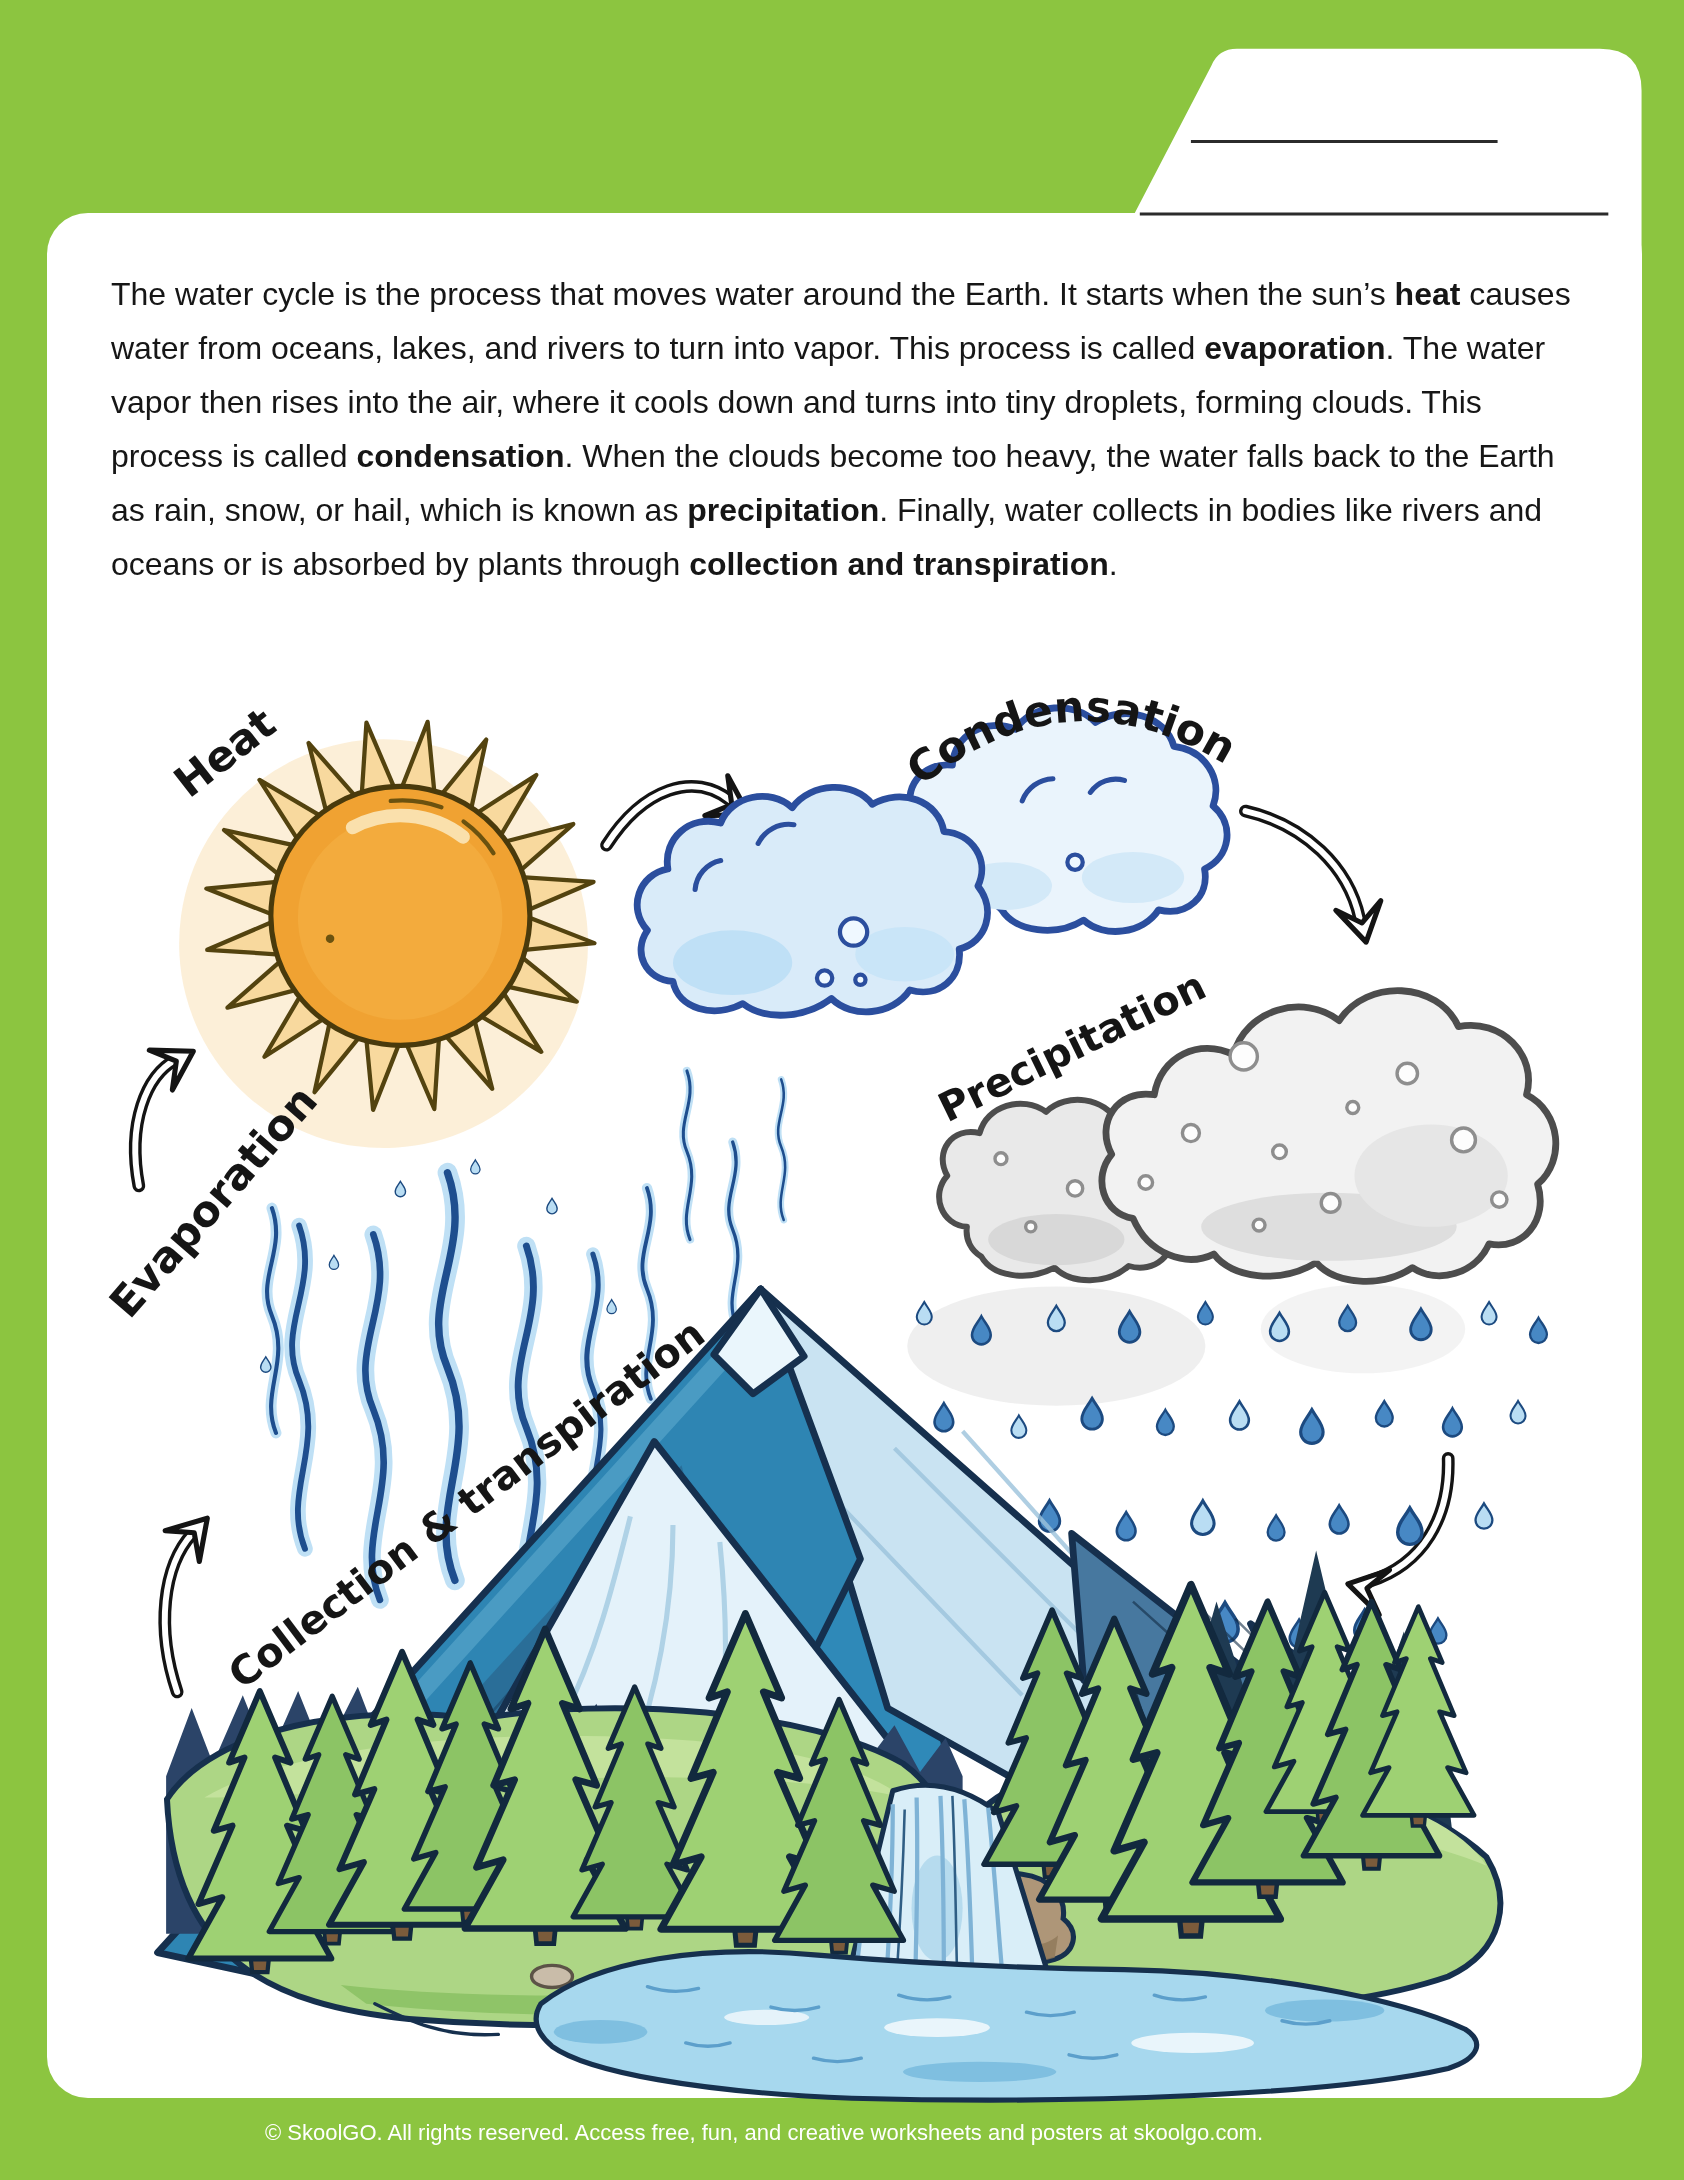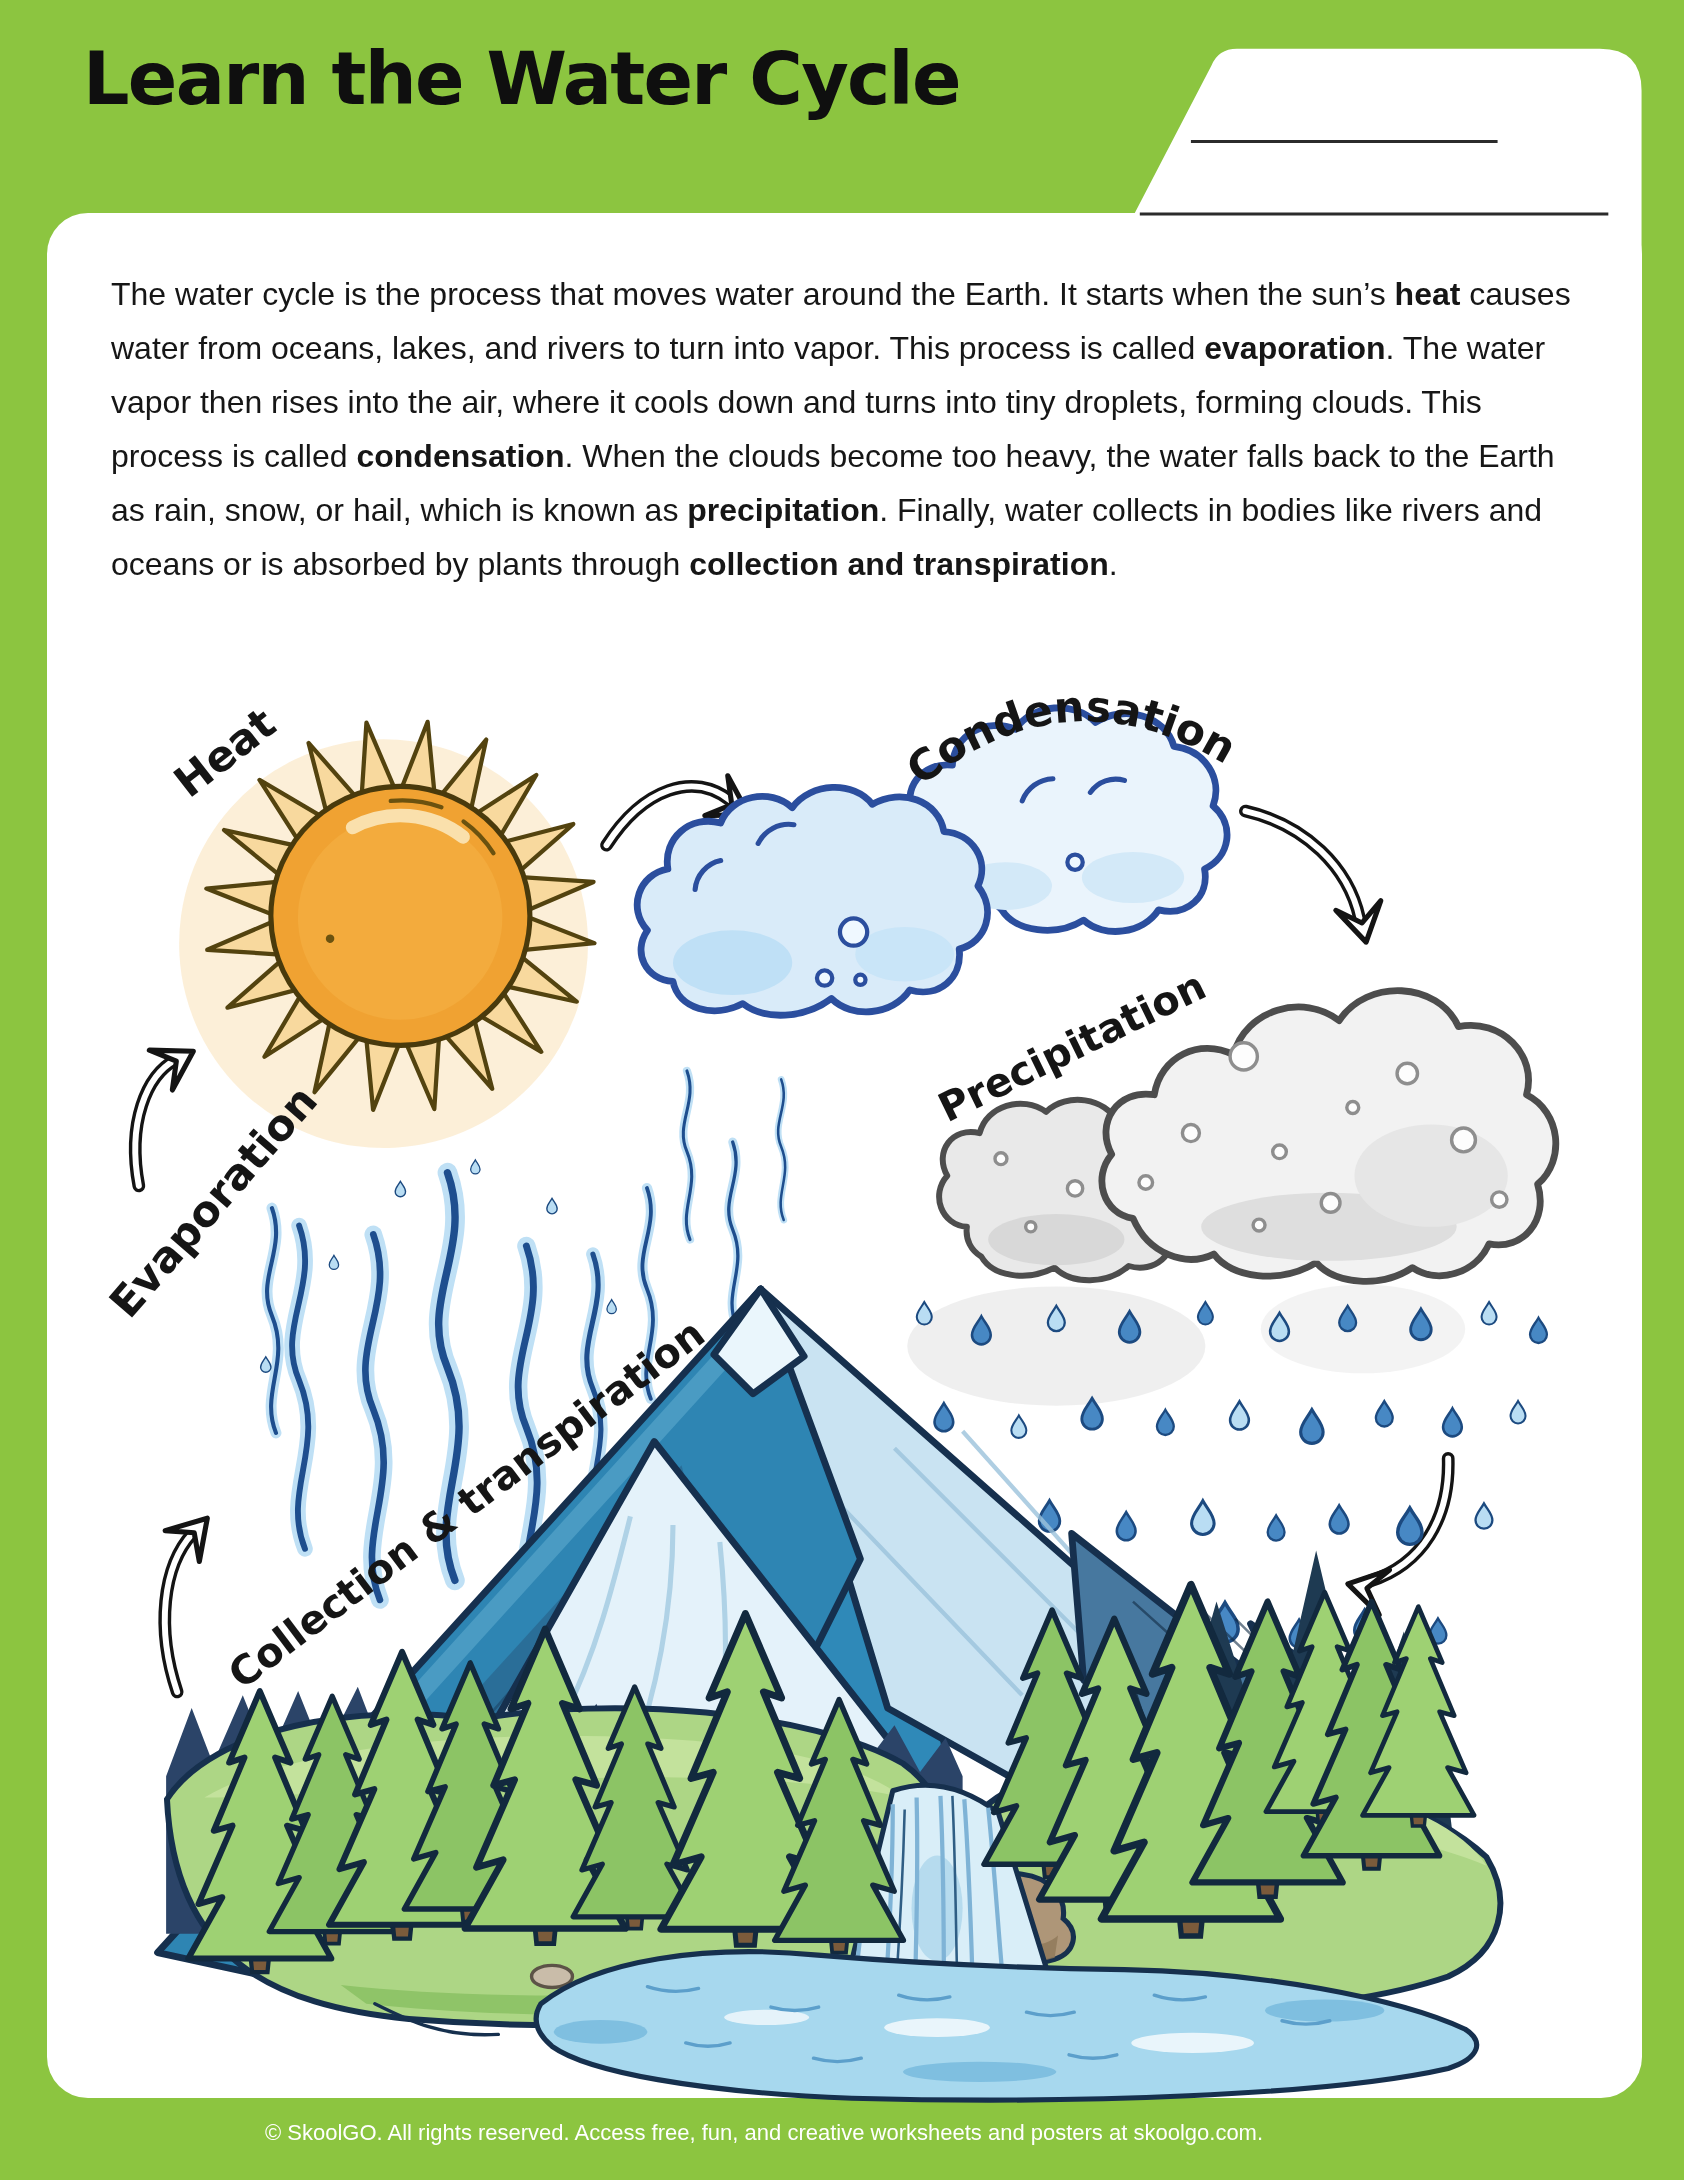--- a/index.html
+++ b/index.html
@@ -314,17 +314,16 @@
       <path d="M 440,2352 C 480,2372 520,2392 585,2388" stroke="#16304E" stroke-width="4" fill="none" stroke-linecap="round"></path>
     </g>
 
     <text class="diagram-label" transform="translate(222,938) rotate(-38)">Heat</text>
     <text class="diagram-label"><textPath href="#condArc" startOffset="28">Condensation</textPath></text>
     <text class="diagram-label lbl-small" transform="translate(1112,1318) rotate(-26)">Precipitation</text>
     <text class="diagram-label" transform="translate(152,1550) rotate(-49)">Evaporation</text>
     <text class="diagram-label lbl-small" transform="translate(284,1984) rotate(-37)">Collection &amp; transpiration</text>
   </svg>
 
-  <div class="title">Learn the Water Cycle</div>
   <div class="intro"><span>The water cycle is the process that moves water around the Earth. It starts when the sun’s </span><b>heat</b><span> causes water from oceans, lakes, and rivers to turn into vapor. This process is called </span><b>evaporation</b><span>. The water vapor then rises into the air, where it cools down and turns into tiny droplets, forming clouds. This process is called </span><b>condensation</b><span>. When the clouds become too heavy, the water falls back to the Earth as rain, snow, or hail, which is known as </span><b>precipitation</b><span>. Finally, water collects in bodies like rivers and oceans or is absorbed by plants through </span><b>collection and transpiration</b><span>.</span></div>
   <div class="footer">© SkoolGO. All rights reserved. Access free, fun, and creative worksheets and posters at skoolgo.com.</div>
 </div>
 
 
 </body></html>

